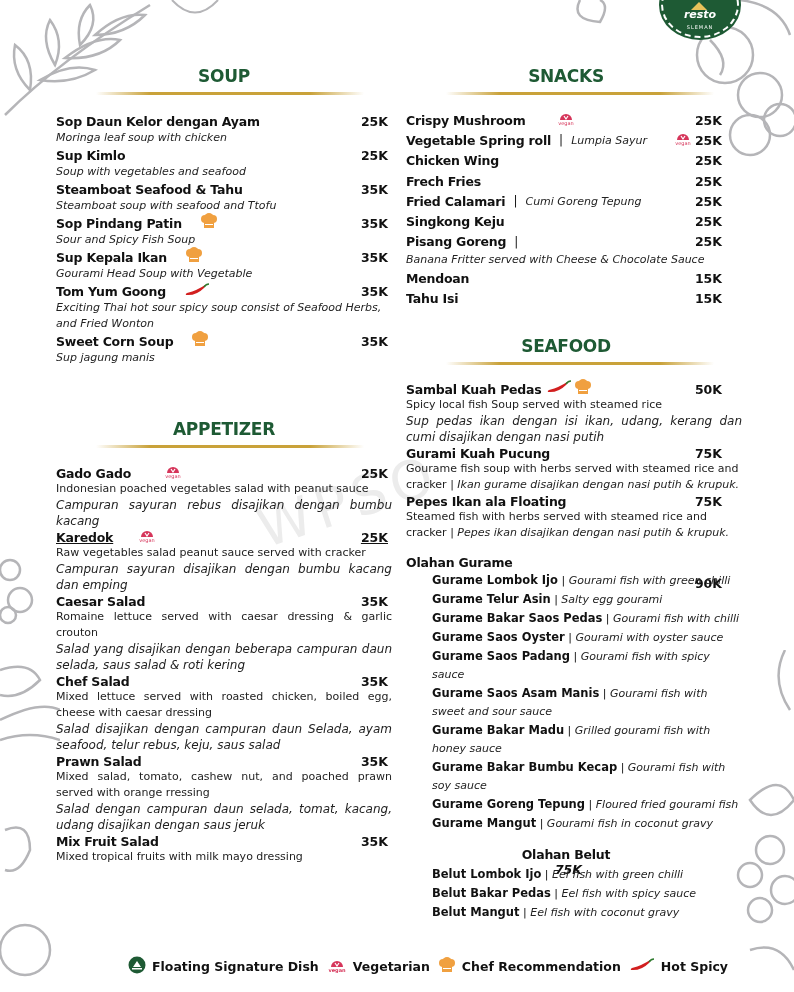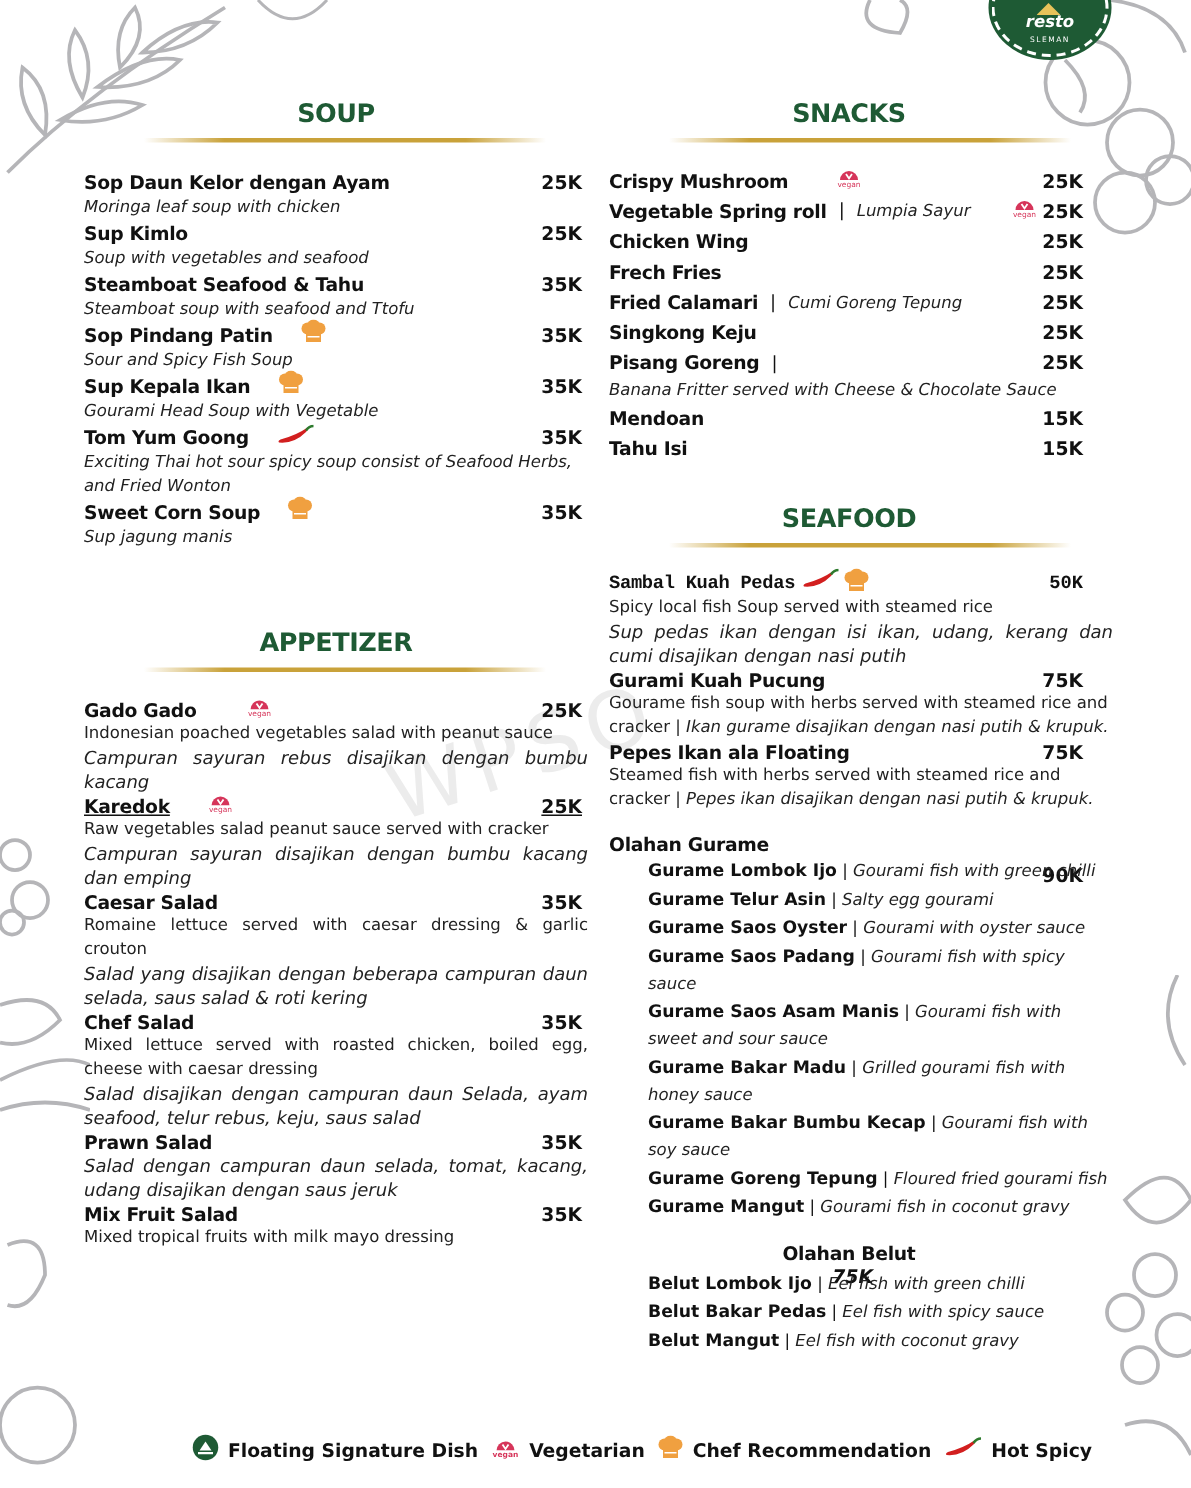--- a/index.html
+++ b/index.html
@@ -253,20 +253,21 @@
           <div class="desc-plain">Mixed lettuce served with roasted chicken, boiled egg, cheese with caesar dressing</div>
           <div class="desc-it">Salad disajikan dengan campuran daun Selada, ayam seafood, telur rebus, keju, saus salad</div>
         </div>
         <div>
           <div class="item-row" style="height: 16px;">
             <div class="item-left">
               <span class="name">Prawn Salad</span>
             </div>
             <span class="price">35K</span>
           </div>
+          <div class="desc-plain">Mixed salad, tomato, cashew nut, and poached prawn served with orange rressing</div>
           <div class="desc-it">Salad dengan campuran daun selada, tomat, kacang, udang disajikan dengan saus jeruk</div>
         </div>
         <div>
           <div class="item-row" style="height: 16px;">
             <div class="item-left">
               <span class="name">Mix Fruit Salad</span>
             </div>
             <span class="price">35K</span>
           </div>
           <div class="desc-plain">Mixed tropical fruits with milk mayo dressing</div>
@@ -374,21 +375,21 @@
             <span class="price">15K</span>
           </div>
         </div>
       </div>
   </section>
   <section style="position:absolute;top:270px;width:336px;">
     <div class="sec-title" style="width:320px;">SEAFOOD</div>
     <div class="sec-rule" style="width:268px;margin-left:40px;"></div>
     <div style="margin-top:16px;width:336px;" id="seafood-list">
         <div style="width: 336px;">
-          <div class="item-row" style="height: 16px; width: 320px; font-family: Liberation Mono, monospace;">
+          <div class="item-row" style="height: 16px; width: 320px;">
             <div class="item-left">
               <span class="name">Sambal Kuah Pedas</span>
               <span style="display: inline-flex; gap: 2px;">
                 <span class="icon"><svg width="26" height="14" viewBox="0 0 26 14">
                     <path d="M2 12 Q12 13 20 5 Q22 3 21 2 Q14 7 3 10 Q1 11 2 12Z" fill="#d21f1f"></path>
                     <path d="M20 4 Q22 1 25 1" stroke="#2d7a2d" stroke-width="1.6" fill="none"></path>
                   </svg></span>
                 <span class="icon"><svg width="18" height="16" viewBox="0 0 18 16">
                     <circle cx="5" cy="6" r="4" fill="#f0a040"></circle>
                     <circle cx="9" cy="4.5" r="4.5" fill="#f0a040"></circle>
@@ -422,20 +423,21 @@
           <div class="desc-plain" style="text-align: left;"><span>Steamed fish with herbs served with steamed rice and cracker</span><span> | </span><span style="font-style: italic;">Pepes ikan disajikan dengan nasi putih &amp; krupuk.</span></div>
         </div>
       </div>
     <div style="margin-top:12px;width:336px;" id="gurame-group">
         <div class="item-row" style="width: 320px;">
           <span class="name">Olahan Gurame</span>
           <span class="price" style=" margin-top: 43px;">90K</span>
         </div>
         <div class="sub-row"><b>Gurame Lombok Ijo</b><span> | </span><i>Gourami fish with green chilli</i></div>
         <div class="sub-row"><b>Gurame Telur Asin</b><span> | </span><i>Salty egg gourami</i></div>
+        <div class="sub-row"><b>Gurame Bakar Saos Pedas</b><span> | </span><i>Gourami fish with chilli</i></div>
         <div class="sub-row"><b>Gurame Saos Oyster</b><span> | </span><i>Gourami with oyster sauce</i></div>
         <div class="sub-row"><b>Gurame Saos Padang</b><span> | </span><i>Gourami fish with spicy sauce</i></div>
         <div class="sub-row"><b>Gurame Saos Asam Manis</b><span> | </span><i>Gourami fish with sweet and sour sauce</i></div>
         <div class="sub-row"><b>Gurame Bakar Madu</b><span> | </span><i>Grilled gourami fish with honey sauce</i></div>
         <div class="sub-row"><b>Gurame Bakar Bumbu Kecap</b><span> | </span><i>Gourami fish with soy sauce</i></div>
         <div class="sub-row"><b>Gurame Goreng Tepung</b><span> | </span><i>Floured fried gourami fish</i></div>
         <div class="sub-row"><b>Gurame Mangut</b><span> | </span><i>Gourami fish in coconut gravy</i></div>
       </div>
     <div style="margin-top:14px;width:336px;" id="belut-group">
         <div class="item-row" style="width: 320px; flex-direction: column;">

